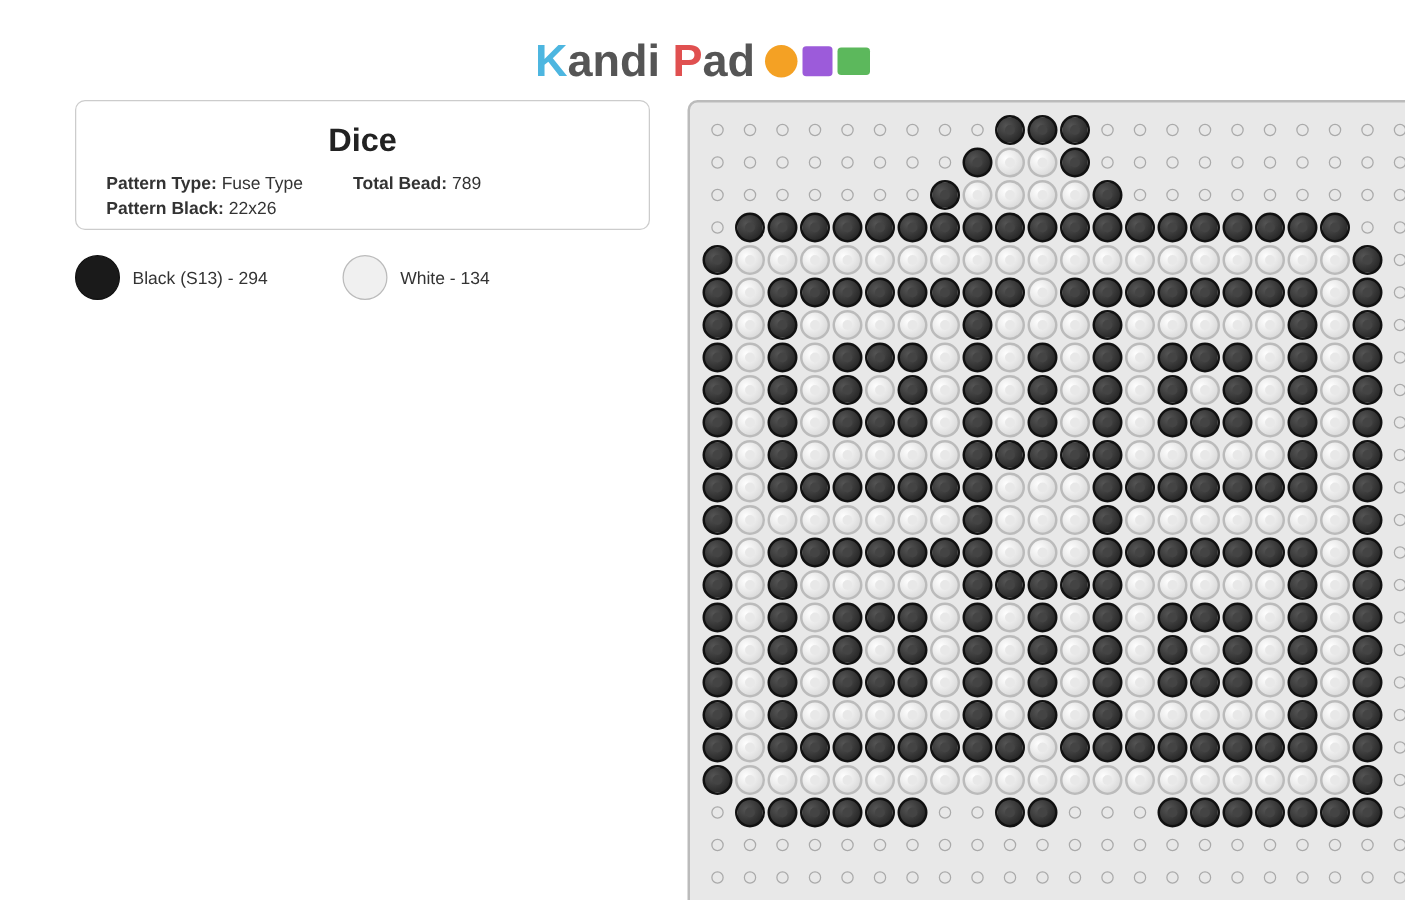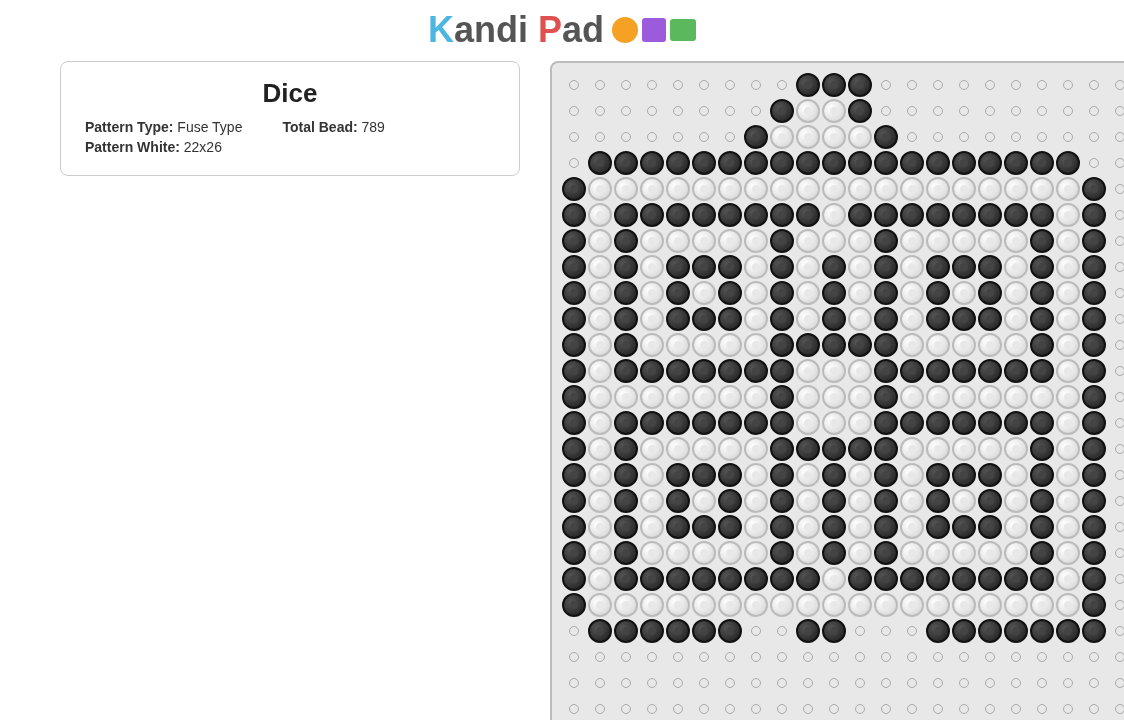--- a/index.html
+++ b/index.html
@@ -9,21 +9,21 @@
       width: 1124px;
       min-height: 720px;
       position: relative;
     }
 
     
     #header {
       display: flex;
       align-items: center;
       justify-content: center;
-      padding: 9px 0 10px 0;
+      padding: 28px 0 10px 0;
     }
     #logo-text {
       font-size: 36px;
       font-weight: bold;
       font-family: 'Arial Rounded MT Bold', Arial, sans-serif;
     }
     .logo-k { color: #4db6e0; }
     .logo-andi { color: #555; }
     .logo-space { color: #555; }
     .logo-p { color: #555; }
@@ -35,21 +35,21 @@
       gap: 4px;
     }
     .icon-orange { background: #f4a124; border-radius: 50%; width: 26px; height: 26px; }
     .icon-purple { background: #9c5bda; width: 24px; height: 24px; border-radius: 3px; }
     .icon-green { background: #5cb85c; width: 26px; height: 22px; border-radius: 3px; }
 
     
     #info-card {
       border: 1px solid #ccc;
       border-radius: 8px;
-      padding: 16px 24px 16px 24px;
+      padding: 16px 24px 5px 24px;
       width: 460px;
       margin: 0 0 0 30px;
     }
     #info-card h1 {
       text-align: center;
       font-size: 26px;
       font-weight: bold;
       margin-bottom: 10px;
       color: #222;
     }
@@ -189,26 +189,36 @@
           <strong>Pattern Type:</strong>
           <span>Fuse Type</span>
         </div>
         <div class="info-item">
           <strong>Total Bead:</strong>
           <span>789</span>
         </div>
       </div>
       <div class="info-row">
         <div class="info-item">
-          <strong>Pattern White:</strong>
+          <strong>Pattern Black:</strong>
           <span>22x26</span>
         </div>
       </div>
     </div>
 
+    <div id="swatches">
+      <div class="swatch-item">
+        <div class="swatch-circle" style="background:#1a1a1a; border-color:#111;"></div>
+        <span>Black (S13) - 294</span>
+      </div>
+      <div class="swatch-item">
+        <div class="swatch-circle" style="background:#f0f0f0; border-color:#bbb;"></div>
+        <span>White - 134</span>
+      </div>
+    </div>
   </div>
 
   <div id="bead-grid-container">
     <div id="bead-grid" style="grid-template-columns: repeat(22, 26px); grid-template-rows: repeat(26, 26px);">
     <div class="bead-cell">
           <div class="bead-empty"></div>
         </div>
         <div class="bead-cell">
           <div class="bead-empty"></div>
         </div>

